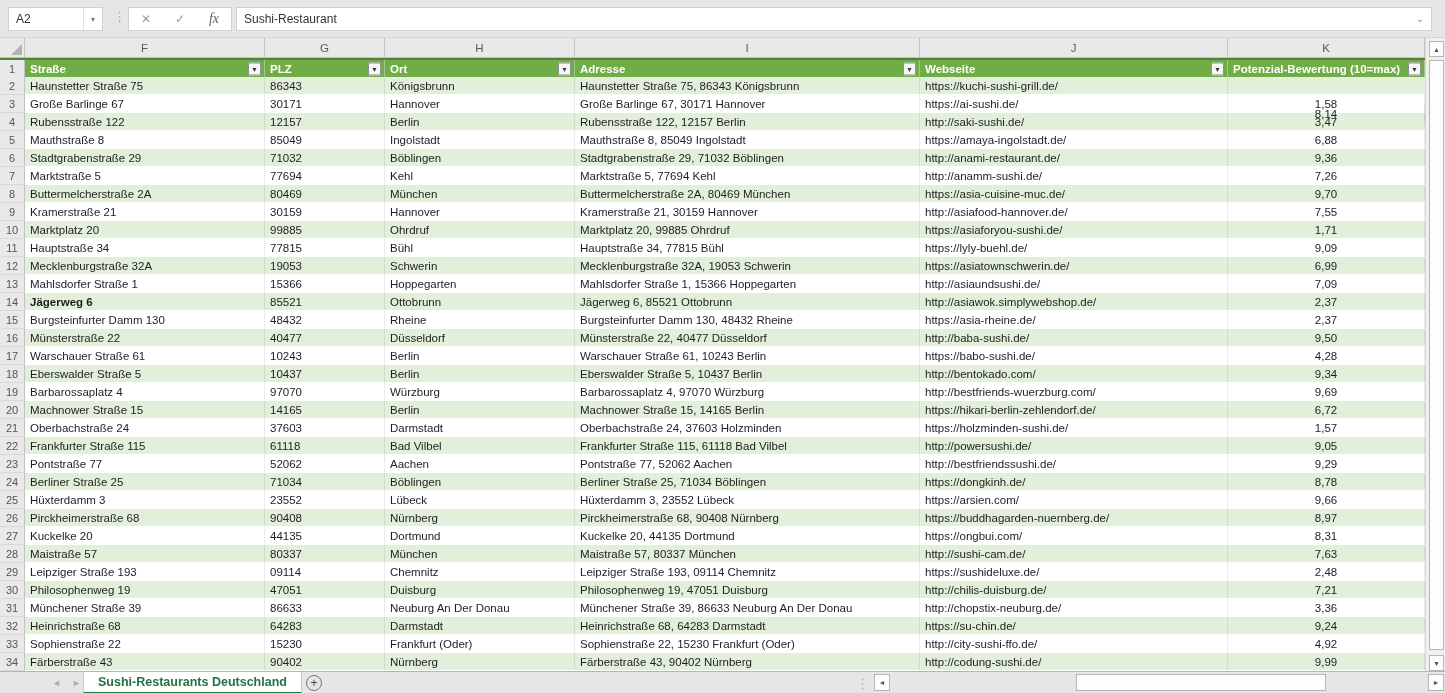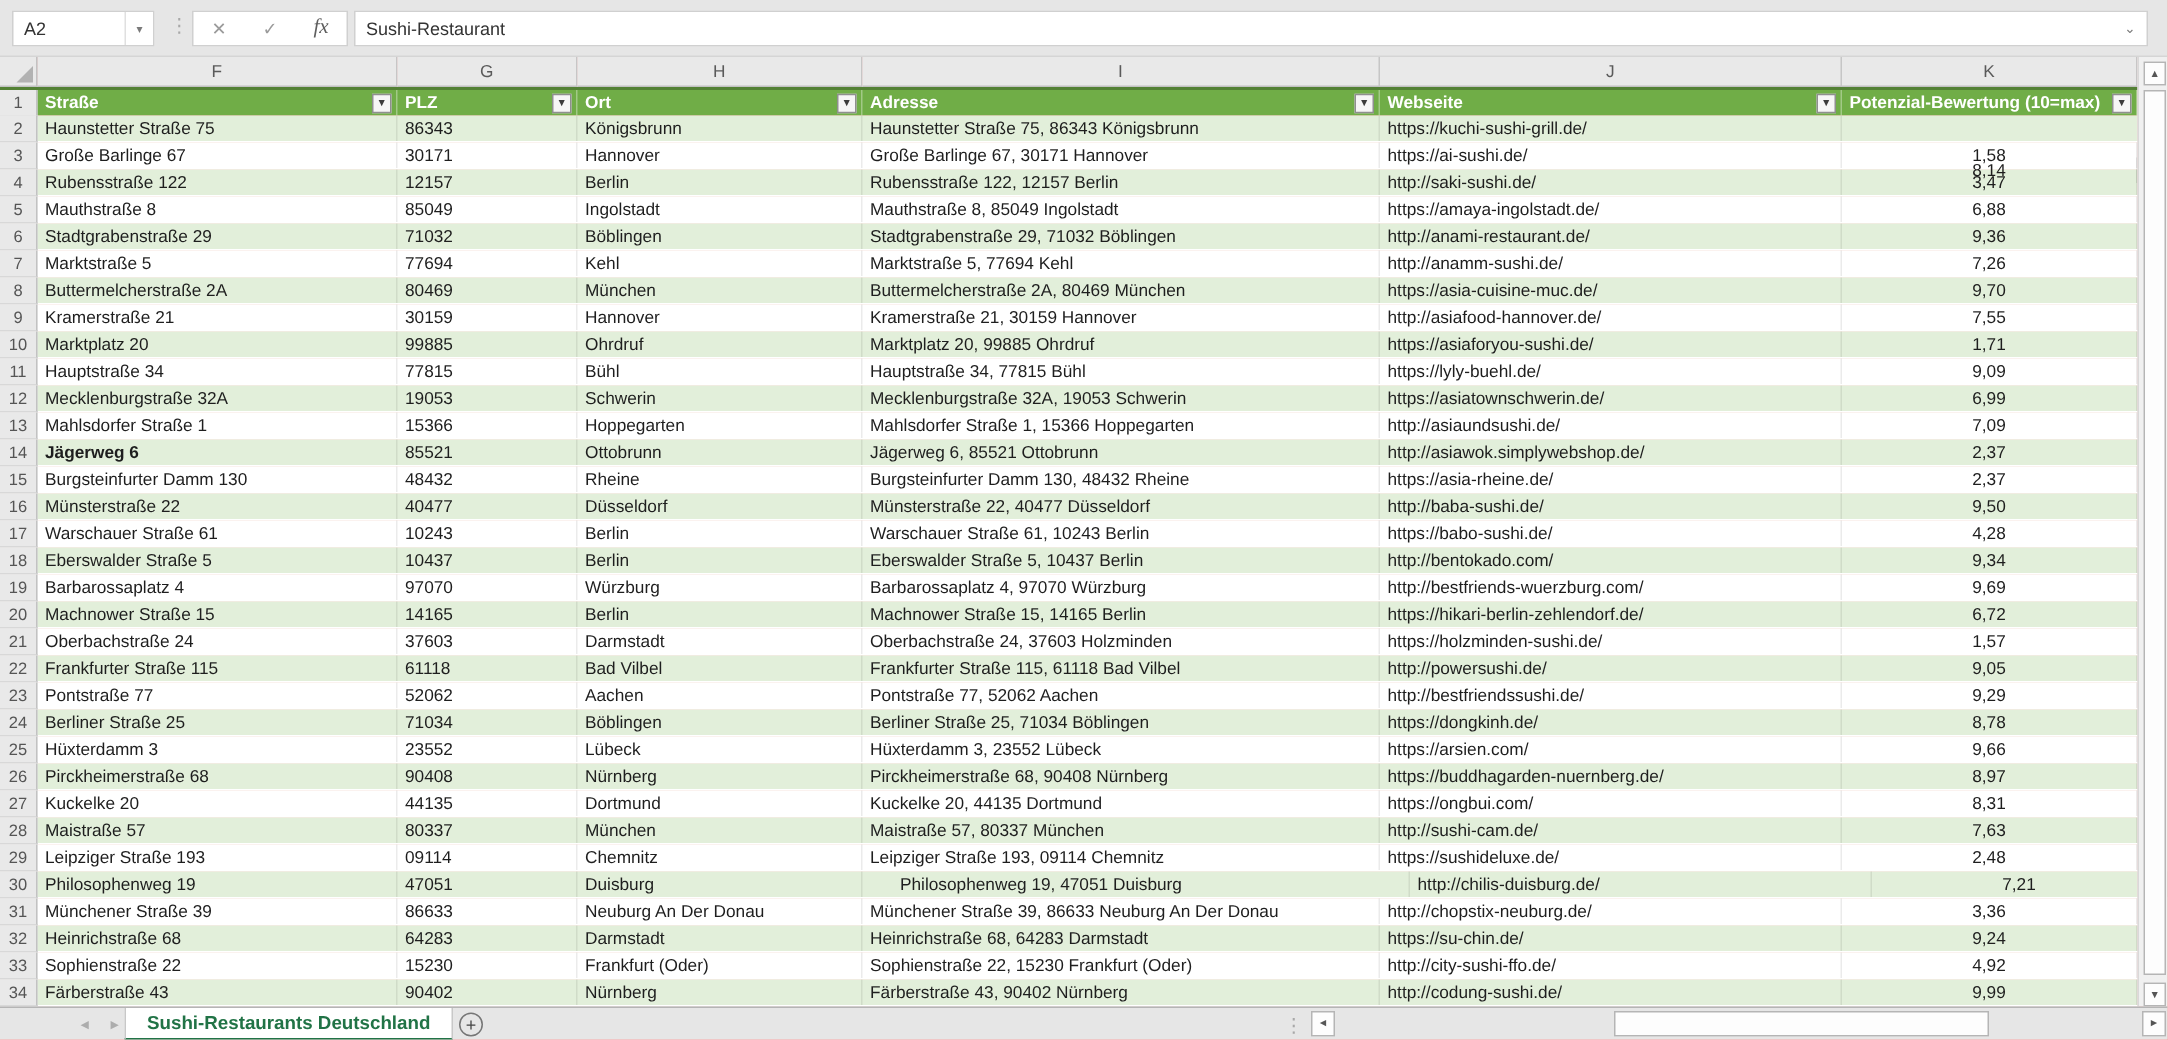--- a/index.html
+++ b/index.html
@@ -372,21 +372,21 @@
           <div class="cell" style="width: 190px;">Chemnitz</div>
           <div class="cell" style="width: 345px;">Leipziger Straße 193, 09114 Chemnitz</div>
           <div class="cell" style="width: 308px;">https://sushideluxe.de/</div>
           <div class="cell center" style="width: 197px;">2,48</div>
         </div>
         <div class="grid-row banded">
           <div class="row-num">30</div>
           <div class="cell" style="width: 240px;">Philosophenweg 19</div>
           <div class="cell" style="width: 120px;">47051</div>
           <div class="cell" style="width: 190px;">Duisburg</div>
-          <div class="cell" style="width: 345px; margin-left: 20px;">Philosophenweg 19, 47051 Duisburg</div>
+          <div class="cell" style="width: 345px;">Philosophenweg 19, 47051 Duisburg</div>
           <div class="cell" style="width: 308px;">http://chilis-duisburg.de/</div>
           <div class="cell center" style="width: 197px;">7,21</div>
         </div>
         <div class="grid-row">
           <div class="row-num">31</div>
           <div class="cell" style="width: 240px;">Münchener Straße 39</div>
           <div class="cell" style="width: 120px;">86633</div>
           <div class="cell" style="width: 190px;">Neuburg An Der Donau</div>
           <div class="cell" style="width: 345px;">Münchener Straße 39, 86633 Neuburg An Der Donau</div>
           <div class="cell" style="width: 308px;">http://chopstix-neuburg.de/</div>

